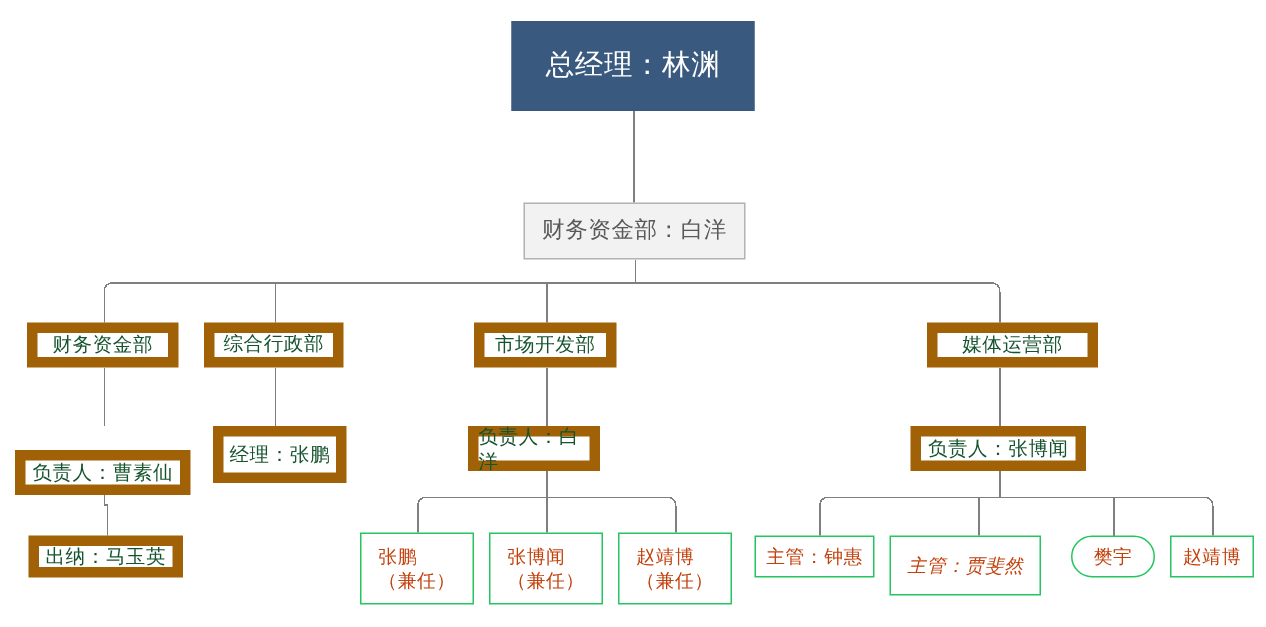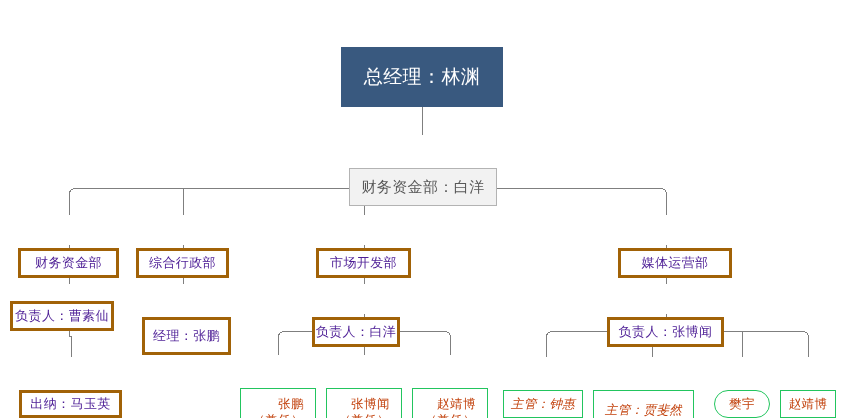--- a/index.html
+++ b/index.html
@@ -25,42 +25,41 @@
     top: 0;
     width: 844px;
     height: 418px;
   }
   .node {
     position: absolute;
     box-sizing: border-box;
     display: flex;
     align-items: center;
     justify-content: center;
-    text-align: right;
+    text-align: left;
     line-height: 1.32;
     white-space: pre-line;
     letter-spacing: 0.4px;
-    margin-top: 33px;
   }
   .node-root {
     background: #39597f;
     border: 1px solid #39597f;
     color: #ffffff;
     font-size: 19px;
   }
   .node-sub {
     background: #f2f2f2;
     border: 1px solid #b3b3b3;
     color: #595959;
     font-size: 15px;
   }
   .node-plain {
     background: #ffffff;
-    border: 3px solid #a16207;
-    color: #4c1d95;
+    border: 7px solid #a16207;
+    color: #14532d;
     font-size: 13px;
   }
   .node-small {
     background: #ffffff;
     border: 1px solid #22c55e;
     color: #c2410c;
     font-size: 12.5px;
   }
 </style>
 </head>
@@ -89,32 +88,32 @@
       <path d="M 552.5 331.5 L 802.5 331.5" fill="none" stroke="#7f7f7f" stroke-width="1" shape-rendering="crispEdges"></path>
       <path d="M 546.5 357 L 546.5 337.5 Q 546.5 331.5 552.5 331.5" fill="none" stroke="#7f7f7f" stroke-width="1" shape-rendering="crispEdges"></path>
       <path d="M 652.5 331.5 L 652.5 357" fill="none" stroke="#7f7f7f" stroke-width="1" shape-rendering="crispEdges"></path>
       <path d="M 742.5 331.5 L 742.5 357" fill="none" stroke="#7f7f7f" stroke-width="1" shape-rendering="crispEdges"></path>
       <path d="M 802.5 331.5 Q 808.5 331.5 808.5 337.5 L 808.5 357" fill="none" stroke="#7f7f7f" stroke-width="1" shape-rendering="crispEdges"></path>
     </svg>
   <div id="node-layer">
       <div class="node node-root" style="left: 341px; top: 14px; width: 162px; height: 60px;">总经理：林渊</div>
       <div class="node node-sub" style="left: 349px; top: 135px; width: 148px; height: 38px;">财务资金部：白洋</div>
       <div class="node node-plain" style="left: 18px; top: 215px; width: 101px; height: 30px;">财务资金部</div>
-      <div class="node node-plain" style="left: 136px; top: 215px; width: 93px; height: 30px;">综合行政部</div>
+      <div class="node node-plain" style="left: 136px; top: 215px; width: 93px; height: 30px; font-family: Liberation Mono, monospace;">综合行政部</div>
       <div class="node node-plain" style="left: 316px; top: 215px; width: 95px; height: 30px;">市场开发部</div>
       <div class="node node-plain" style="left: 618px; top: 215px; width: 114px; height: 30px;">媒体运营部</div>
-      <div class="node node-plain" style="left: 10px; top: 268px; width: 104px; height: 30px;">负责人：曹素仙</div>
+      <div class="node node-plain" style="left: 10px; top: 300px; width: 117px; height: 30px;">负责人：曹素仙</div>
       <div class="node node-plain" style="left: 142px; top: 284px; width: 89px; height: 38px;">经理：张鹏</div>
       <div class="node node-plain" style="left: 312px; top: 284px; width: 88px; height: 30px;">负责人：白洋</div>
       <div class="node node-plain" style="left: 607px; top: 284px; width: 117px; height: 30px;">负责人：张博闻</div>
       <div class="node node-plain" style="left: 19px; top: 357px; width: 103px; height: 28px;">出纳：马玉英</div>
       <div class="node node-small" style="left: 240px; top: 355px; width: 76px; height: 48px;">张鹏
 （兼任）</div>
       <div class="node node-small" style="left: 326px; top: 355px; width: 76px; height: 48px;">张博闻
 （兼任）</div>
       <div class="node node-small" style="left: 412px; top: 355px; width: 76px; height: 48px;">赵靖博
 （兼任）</div>
-      <div class="node node-small" style="left: 503px; top: 357px; width: 80px; height: 28px; font-style: italic;">主管：钟惠</div>
+      <div class="node node-small" style="left: 503px; top: 357px; width: 80px; height: 28px;">主管：钟惠</div>
       <div class="node node-small" style="left: 593px; top: 357px; width: 101px; height: 40px; font-style: italic;">主管：贾斐然</div>
       <div class="node node-small" style="left: 714px; top: 357px; width: 56px; height: 28px; border-radius: 14px;">樊宇</div>
       <div class="node node-small" style="left: 780px; top: 357px; width: 56px; height: 28px;">赵靖博</div>
     </div>
 </div>
 
 </body></html>

